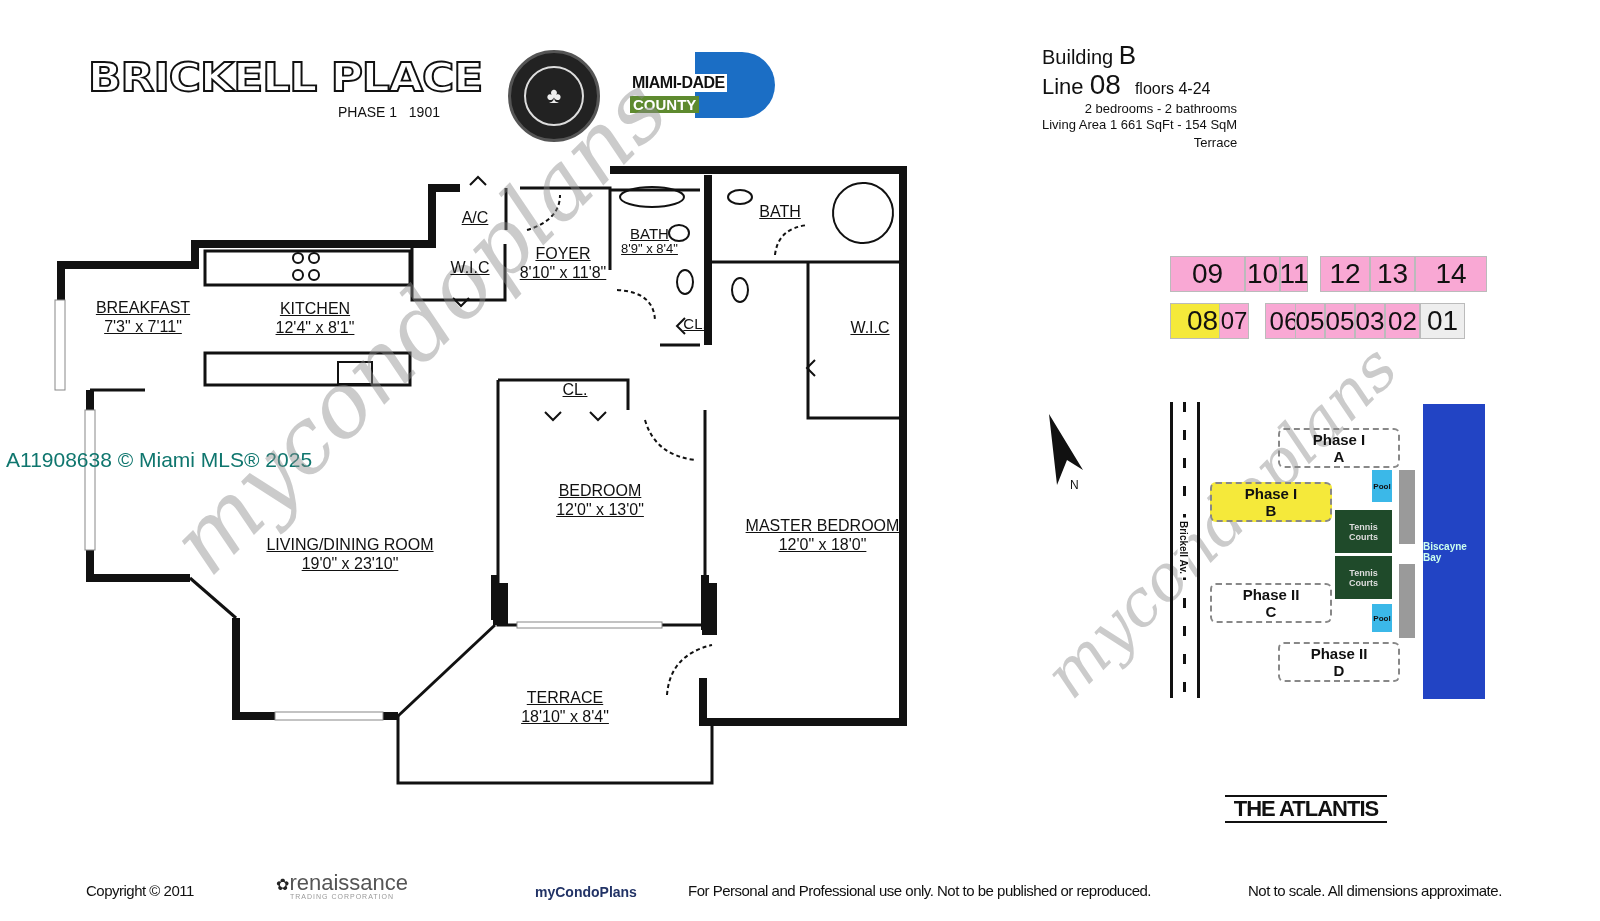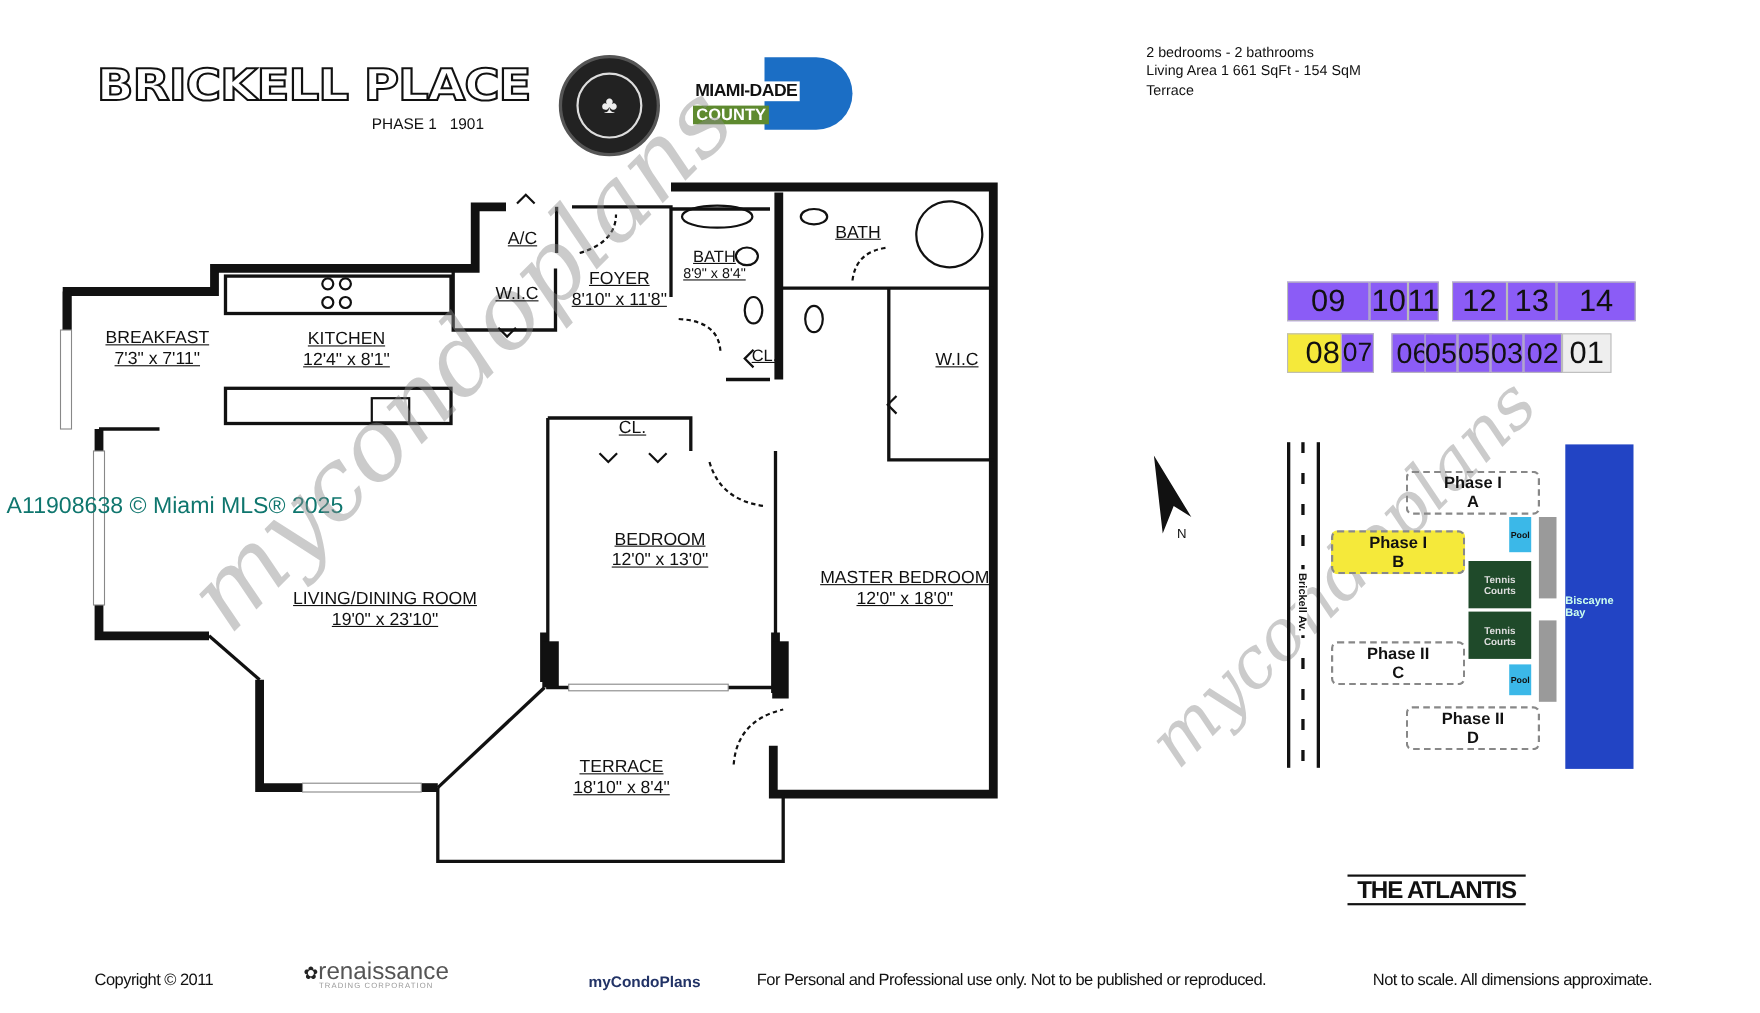--- a/index.html
+++ b/index.html
@@ -12,44 +12,46 @@
   .mdc{left:630px;top:52px;width:145px;height:66px;}
   .mdc .d{position:absolute;left:65px;top:0;width:80px;height:66px;background:#1b6ec5;border-radius:0 33px 33px 0;}
   .mdc .t1{position:absolute;left:0;top:22px;font-size:16px;font-weight:bold;background:#fff;padding:0 2px;letter-spacing:-0.5px;}
   .mdc .t2{position:absolute;left:0;top:44px;font-size:15px;font-weight:bold;color:#fff;background:#5e8a2f;padding:0 3px;}
   .info{left:1042px;top:40px;}
   .info .b{font-size:20px;}
   .info .b span{font-size:26px;}
   .info .l{font-size:22px;margin-top:-2px;}
   .info .l span.big{font-size:28px;}
   .info .l span.sm{font-size:16px;margin-left:14px;}
-  .info .s{font-size:13px;line-height:16px;}
+  .info .s{font-size:13px;line-height:16px;text-align:right;}
   .wm-mls{left:6px;top:448px;font-size:21px;color:#0f766e;}
   .room{position:absolute;text-align:center;font-size:16px;line-height:19px;text-decoration:underline;}
   .room .dim{display:block;}
   .units{position:absolute;font-size:28px;}
-  .unit-cell{position:absolute;top:0;height:36px;border:1px solid #bbb;box-sizing:border-box;display:flex;align-items:center;justify-content:center;background:#8b5cf6;}
+  .unit-cell{position:absolute;top:0;height:36px;border:1px solid #bbb;box-sizing:border-box;display:flex;align-items:center;justify-content:center;background:#f9a8d4;}
   .site-label{position:absolute;font-weight:bold;text-align:center;font-size:15px;line-height:17px;border:2px dashed #888;border-radius:6px;box-sizing:border-box;display:flex;align-items:center;justify-content:center;flex-direction:column;}
   .footer{position:absolute;top:882px;font-size:15px;letter-spacing:-0.5px;}
 </style>
 </head>
 <body>
 
 <div class="abs logo-brickell">BRICKELL PLACE</div>
 <div class="abs phase"><span>PHASE 1</span>&nbsp;&nbsp;&nbsp;<span>1901</span></div>
 <div class="abs seal">
     <div class="inner">♣</div>
   </div>
 <div class="abs mdc">
   <div class="d"></div>
   <div class="t1">MIAMI-DADE</div>
   <div class="t2">COUNTY</div>
 </div>
 
 <div class="abs info">
+  <div class="b"><span style="font-size:20px">Building</span> <span>B</span></div>
+  <div class="l"><span>Line</span> <span class="big">08</span><span class="sm">floors 4-24</span></div>
   <div class="s">2 bedrooms - 2 bathrooms</div>
   <div class="s">Living Area  1 661 SqFt - 154 SqM</div>
   <div class="s" style="margin-top:2px">Terrace</div>
 </div>
 
 <svg class="abs" style="left:0;top:0" width="1600" height="921">
   <g fill="none" stroke="#111" stroke-width="8" stroke-linejoin="miter">
 
     <polyline points="61,390 61,265 195,265 195,244 432,244 432,188 460,188"></polyline>
     <polyline points="90,390 90,578 190,578"></polyline>

